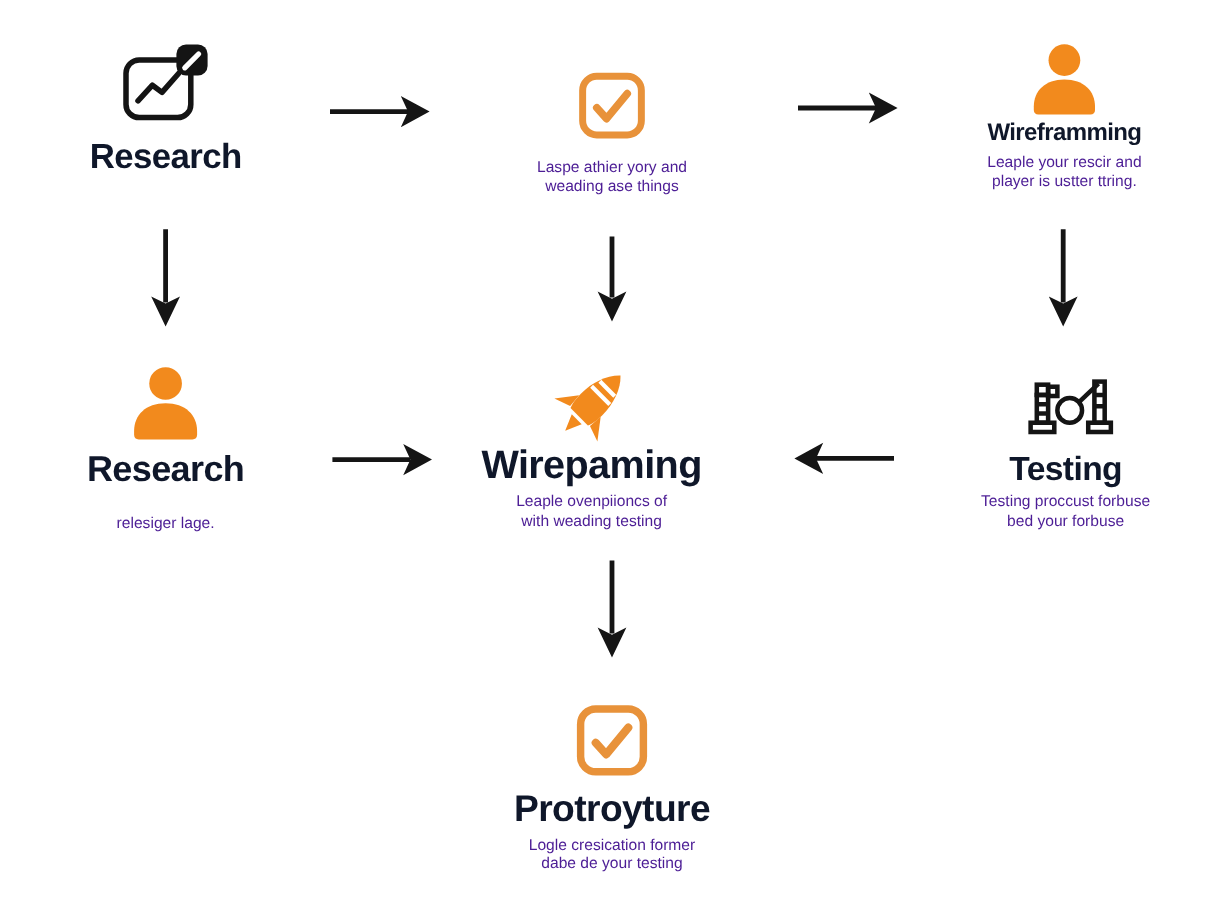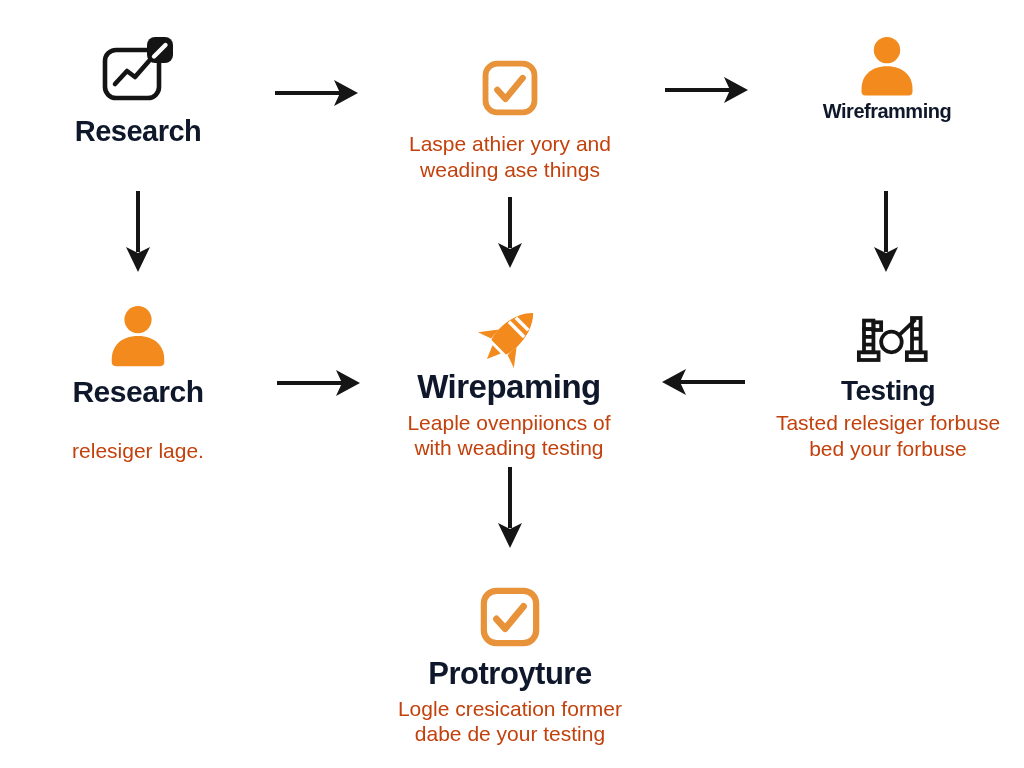--- a/index.html
+++ b/index.html
@@ -13,21 +13,21 @@
   .node{
     position:absolute;
     display:flex;flex-direction:column;align-items:center;
     transform:translateX(-50%);
     width:300px;text-align:center;
   }
   .node .title{
     font-weight:bold;color:#0f172a;letter-spacing:-0.5px;line-height:1.05;
   }
   .node .desc{
-    color:#c2410c;font-size:21px;line-height:1.22;margin-top:5px;
+    color:#4c1d95;font-size:13px;line-height:1.22;margin-top:5px;
   }
   .t29{font-size:29px;margin-top:4px;}
   .t30{font-size:30px;margin-top:2px;}
   .t31{font-size:20px;margin-top:-2px;}
   .t32{font-size:28px;margin-top:4px;}
   .t33{font-size:33px;margin-top:-4px;}
   .t31b{font-size:31px;margin-top:10px;}
   .arrow{position:absolute;}
 </style>
 </head>
@@ -55,35 +55,39 @@
       <span>weading ase things</span>
     </div>
   </div>
 
   <div class="node" style="left:887px;top:35px;">
     <svg width="72" height="68" viewBox="0 0 72 72">
       <circle cx="36" cy="16" r="14" fill="#F28A1D"></circle>
       <path d="M36,33 C19,33 9,43 9,57 L9,60 C9,62.5 10.5,64 13,64 L59,64 C61.5,64 63,62.5 63,60 L63,57 C63,43 53,33 36,33 Z" fill="#F28A1D"></path>
     </svg>
     <div class="title t31">Wireframming</div>
+    <div class="desc">
+      <span>Leaple your rescir and</span><br>
+      <span>player is ustter ttring.</span>
+    </div>
   </div>
 
   <div class="node" style="left:138px;top:304px;">
     <svg width="74" height="70" viewBox="0 0 72 72">
       <circle cx="36" cy="16" r="14" fill="#F28A1D"></circle>
       <path d="M36,33 C19,33 9,43 9,57 L9,60 C9,62.5 10.5,64 13,64 L59,64 C61.5,64 63,62.5 63,60 L63,57 C63,43 53,33 36,33 Z" fill="#F28A1D"></path>
     </svg>
     <div class="title t30">Research</div>
     <div class="desc">
       <br>
       <span>relesiger lage.</span>
     </div>
   </div>
 
-  <div class="node" style="left:509px;top:300px;">
+  <div class="node" style="left:493px;top:300px;">
     <svg width="76" height="74" viewBox="0 0 76 76">
       <g transform="rotate(45 38 38)">
         <path d="M26,52 L12,57 L25,40 Z" fill="#F28A1D"></path>
         <path d="M50,52 L64,57 L51,40 Z" fill="#F28A1D"></path>
         <path d="M38,3 C46.5,11 51,24 51,38 C51,45 50,50 48.5,53 L27.5,53 C26,50 25,45 25,38 C25,24 29.5,11 38,3 Z" fill="#F28A1D"></path>
         <line x1="29" y1="19" x2="47" y2="19" stroke="#ffffff" stroke-width="3.6"></line>
         <line x1="27" y1="27" x2="49" y2="27" stroke="#ffffff" stroke-width="3.6"></line>
         <path d="M32,56 L38,70 L44,56 Z" fill="#F28A1D"></path>
       </g>
     </svg>
@@ -106,21 +110,21 @@
         <circle cx="56" cy="35" r="12"></circle>
         <line x1="65" y1="27" x2="84" y2="9"></line>
         <rect x="80" y="7" width="10" height="40"></rect>
         <line x1="80" y1="20" x2="90" y2="20"></line>
         <line x1="80" y1="31" x2="90" y2="31"></line>
         <rect x="74" y="47" width="22" height="9"></rect>
       </g>
     </svg>
     <div class="title t32">Testing</div>
     <div class="desc">
-      <span>Tasted relesiger forbuse</span><br>
+      <span>Testing proccust forbuse</span><br>
       <span>bed your forbuse</span>
     </div>
   </div>
 
   <div class="node" style="left:510px;top:586px;">
     <svg width="62" height="62" viewBox="0 0 64 64">
       <rect x="5" y="5" width="54" height="54" rx="13" fill="none" stroke="#E8923A" stroke-width="6.4"></rect>
       <polyline points="18,34 27,44 46,21" fill="none" stroke="#E8923A" stroke-width="7" stroke-linecap="round" stroke-linejoin="round"></polyline>
     </svg>
     <div class="title t31b">Protroyture</div>

